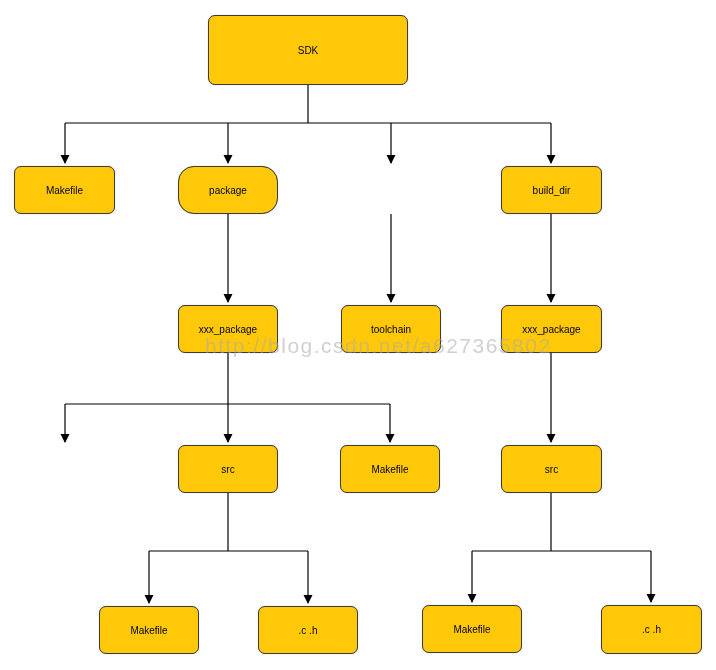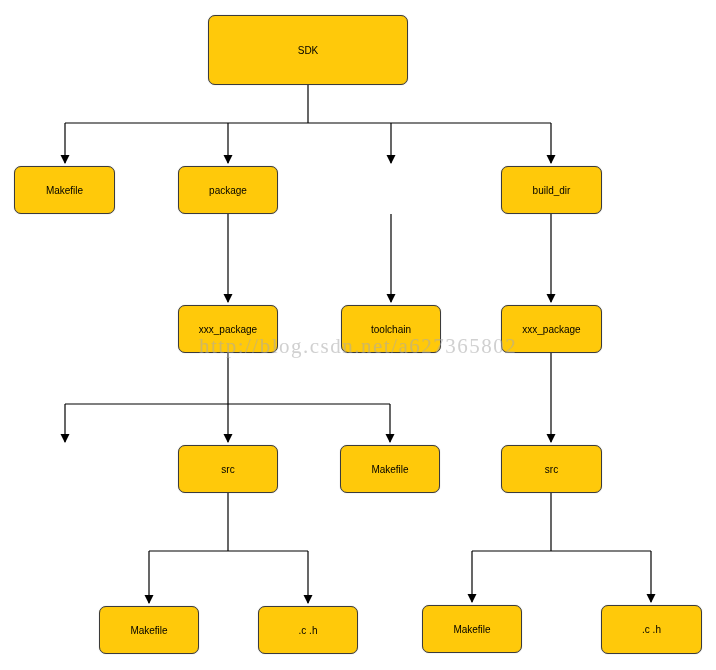--- a/index.html
+++ b/index.html
@@ -42,23 +42,23 @@
     align-items: center;
     justify-content: center;
     font-size: 10px;
     color: var(--node-text, #000000);
     text-align: right;
     box-shadow: 0 0 1px rgba(0,0,0,0.35);
   }
   .watermark {
     position: absolute;
     z-index: 3;
-    left: 199px;
+    left: 205px;
     top: 334px;
-    font-family: Liberation Serif, serif;
+    font-family: Liberation Sans, sans-serif;
     font-size: 21px;
     letter-spacing: 1.5px;
     color: rgba(170, 170, 170, 0.55);
     white-space: nowrap;
     pointer-events: none;
   }
 </style>
 </head>
 <body>
 
@@ -97,21 +97,21 @@
 
     <line class="edge" x1="551" y1="493" x2="551" y2="551"></line>
     <line class="edge" x1="472" y1="551" x2="651" y2="551"></line>
     <line class="edge" x1="472" y1="551" x2="472" y2="602" marker-end="url(#arrow)"></line>
     <line class="edge" x1="651" y1="551" x2="651" y2="602" marker-end="url(#arrow)"></line>
   </svg>
 
   <div class="node" style="left:208px; top:15px; width:200px; height:70px;">SDK</div>
 
   <div class="node" style="left:14px; top:166px; width:101px; height:48px;">Makefile</div>
-  <div class="node" style="left:178px; top:166px; width:100px; height:48px;">package</div>
+  <div class="node" style="left:178px; top:166px; width:100px; height:48px;border-radius:16px;">package</div>
   <div class="node" style="left:501px; top:166px; width:101px; height:48px;">build_dir</div>
 
   <div class="node" style="left:178px; top:305px; width:100px; height:48px;">xxx_package</div>
   <div class="node" style="left:341px; top:305px; width:100px; height:48px;">toolchain</div>
   <div class="node" style="left:501px; top:305px; width:101px; height:48px;">xxx_package</div>
 
   <div class="node" style="left:178px; top:445px; width:100px; height:48px;">src</div>
   <div class="node" style="left:340px; top:445px; width:100px; height:48px;">Makefile</div>
   <div class="node" style="left:501px; top:445px; width:101px; height:48px;">src</div>
 

